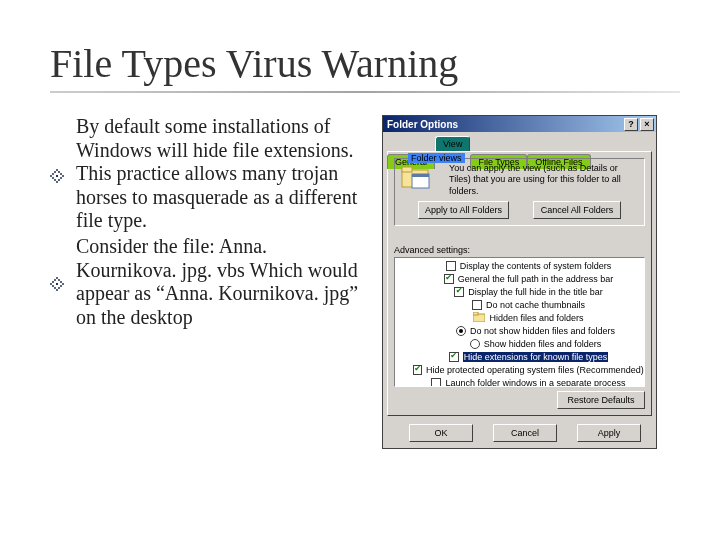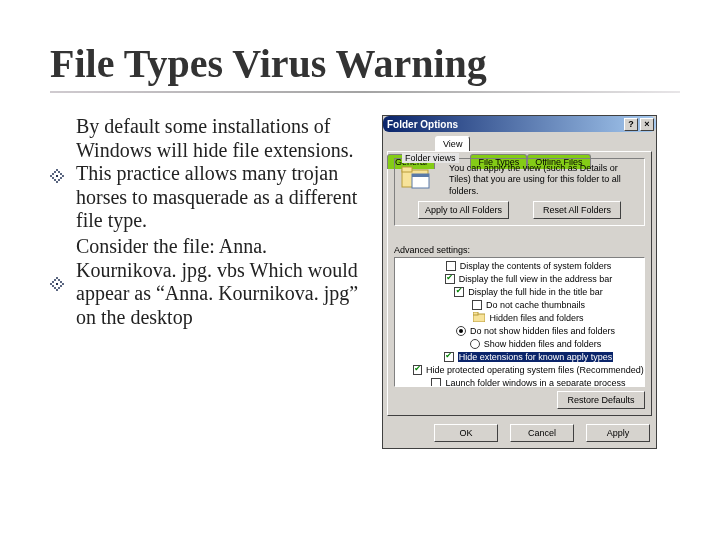--- a/index.html
+++ b/index.html
@@ -10,21 +10,21 @@
     background: #fff;
     font-family: Tahoma, Arial, sans-serif;
     overflow: hidden;
   }
   .slide {
     padding: 40px 40px 20px 50px;
   }
   .title {
     font-family: "Times New Roman", serif;
     font-size: 40px;
-    font-weight: 700;
+    font-weight: 400;
     color: #333;
     margin: 0 0 4px 0;
   }
   .underline {
     height: 2px;
     background: linear-gradient(to right, #b0a8b0, #666, #d8d4d8);
     margin-bottom: 22px;
     opacity: 0.6;
   }
   .cols {
@@ -65,21 +65,20 @@
   }
   .titlebar {
     height: 16px;
     background: linear-gradient(to right, #0a246a, #a6caf0);
     color: #fff;
     display: flex;
     align-items: center;
     padding: 0 2px 0 4px;
     font-weight: bold;
     font-size: 10px;
-    border-radius: 6px;
   }
   .titlebar-spacer { flex: 1; }
   .titlebar-btn {
     width: 14px; height: 13px;
     background: #d6d3ce;
     border: 1px solid #fff;
     border-right-color: #404040;
     border-bottom-color: #404040;
     margin-left: 2px;
     font-size: 9px;
@@ -100,21 +99,21 @@
     border-bottom: none;
     border-top-left-radius: 3px;
     border-top-right-radius: 3px;
     background: #84cc16;
     font-size: 9px;
     position: relative;
     top: 18px;
   }
   .tab.active {
     border-color: #fff #404040 #d6d3ce #fff;
-    background: #ffffff;
+    background: #0f766e;
     top: 0;
     z-index: 2;
   }
   .tabpanel {
     margin: 0 4px 4px 4px;
     border: 1px solid #fff;
     border-right-color: #404040;
     border-bottom-color: #404040;
     padding: 6px;
     background: #d6d3ce;
@@ -122,22 +121,22 @@
   .group {
     border: 1px solid #808080;
     border-right-color: #fff;
     border-bottom-color: #fff;
     padding: 4px 6px 6px 6px;
     margin-bottom: 6px;
     position: relative;
   }
   .group-label {
     position: absolute;
-    top: -6px; left: 7px;
-    background: #e5e5e5;
+    top: -6px; left: 13px;
+    background: #3b82f6;
     padding: 0 3px;
     font-size: 9px;
   }
   .fv-row { display: flex; gap: 18px; align-items: flex-start; }
   .folder-ico {
     width: 30px; height: 28px;
     display: flex; align-items: center; justify-content: center;
   }
   .fv-text { font-size: 9px; line-height: 1.25; flex:1; }
   .fv-btns { display: flex; gap: 24px; justify-content: center; margin-top: 4px; }
@@ -194,22 +193,22 @@
   .radio.checked::after { content:""; width:4px;height:4px;border-radius:50%;background:#000;}
   .folder-mini {
     width: 12px; height: 10px;
   }
   .sel {
     background: #0a246a; color: #fff;
     padding: 0 1px;
   }
   .restore-row { display:flex; justify-content:flex-end; margin-top:4px;}
   .dlg-btns {
-    display: flex; justify-content: flex-end; gap: 12px;
-    padding: 4px 6px 6px 6px;
+    display: flex; justify-content: flex-end; gap: 20px;
+    padding: 4px 15px 6px 6px;
   }
 </style>
 </head>
 <body>
 
 <div class="slide">
   <h1 class="title">File Types Virus Warning</h1>
   <div class="underline"></div>
 
   <div class="cols">
@@ -285,33 +284,33 @@
                     <rect x="1" y="6" width="26" height="17" fill="#f7e39a" stroke="#b89b3a"></rect>
                     <rect x="1" y="3" width="10" height="5" fill="#f7e39a" stroke="#b89b3a"></rect>
                     <rect x="11" y="10" width="17" height="14" fill="#fff" stroke="#5a7aa8"></rect>
                     <rect x="11" y="10" width="17" height="3" fill="#5a7aa8"></rect>
                   </svg>
               </span>
               <div class="fv-text">You can apply the view (such as Details or Tiles) that you are using for this folder to all folders.</div>
             </div>
             <div class="fv-btns">
               <div class="winbtn">Apply to All Folders</div>
-              <div class="winbtn">Reset All Folders</div>
+              <div class="winbtn">Cancel All Folders</div>
             </div>
           </div>
 
           <div class="adv-label">Advanced settings:</div>
           <div class="listbox" id="advList">
               <div class="tree-row indent1">
                 <span class="cb"></span>
                 <span>Display the contents of system folders</span>
               </div>
               <div class="tree-row indent1">
                 <span class="cb checked"></span>
-                <span>Display the full view in the address bar</span>
+                <span>General the full path in the address bar</span>
               </div>
               <div class="tree-row indent1">
                 <span class="cb checked"></span>
                 <span>Display the full hide in the title bar</span>
               </div>
               <div class="tree-row indent1">
                 <span class="cb"></span>
                 <span>Do not cache thumbnails</span>
               </div>
               <div class="tree-row indent1">
@@ -324,21 +323,21 @@
               <div class="tree-row indent2">
                 <span class="radio checked"></span>
                 <span>Do not show hidden files and folders</span>
               </div>
               <div class="tree-row indent2">
                 <span class="radio"></span>
                 <span>Show hidden files and folders</span>
               </div>
               <div class="tree-row indent1">
                 <span class="cb checked"></span>
-                <span class="sel">Hide extensions for known apply types</span>
+                <span class="sel">Hide extensions for known file types</span>
               </div>
               <div class="tree-row indent1">
                 <span class="cb checked"></span>
                 <span>Hide protected operating system files (Recommended)</span>
               </div>
               <div class="tree-row indent1">
                 <span class="cb"></span>
                 <span>Launch folder windows in a separate process</span>
               </div>
             </div>

